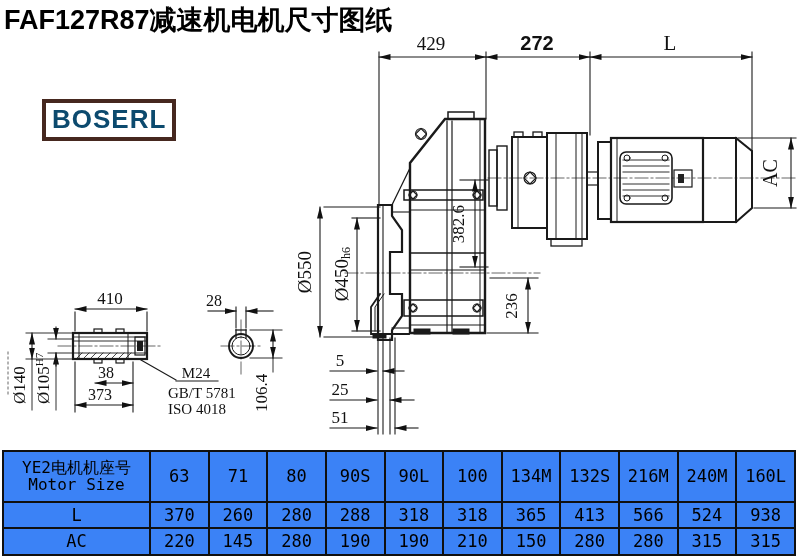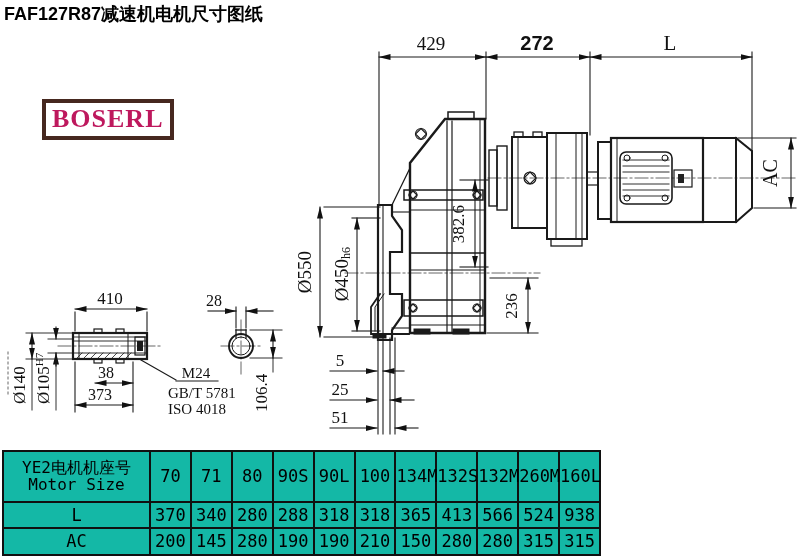--- a/index.html
+++ b/index.html
@@ -1,29 +1,29 @@
 <!DOCTYPE html>
 <html><head>
 <meta charset="utf-8">
 <style>
   html,body{margin:0;padding:0;background:#ffffff;}
   #stage{position:relative;width:800px;height:557px;background:#fff;overflow:hidden;
          font-family:"Liberation Sans",sans-serif;}
-  #page-title{position:absolute;left:4px;top:2px;font-size:18px;font-weight:bold;color:#000;
+  #page-title{position:absolute;left:4px;top:2px;font-size:27px;font-weight:bold;color:#000;
               letter-spacing:0px;white-space:nowrap;}
   #logo{position:absolute;left:42px;top:99px;border:4px solid #46281f;background:#fff;
         padding:1px 6px 2px 6px;}
-  #logo span{font-family:Liberation Serif, serif;font-weight:600;font-size:26px;color:#be185d;letter-spacing:1px;}
+  #logo span{font-family:Liberation Sans, sans-serif;font-weight:600;font-size:26px;color:#0c4a6e;letter-spacing:1px;}
   svg text{font-family:"Liberation Serif",serif;fill:#111;}
   .dimtxt{font-size:17px;}
   .dimtxt-big{font-size:19px;}
   .boldsans{font-family:"Liberation Sans",sans-serif;font-weight:bold;font-size:20px;}
   
-  #size-table{position:absolute;left:2px;top:450px;width:599px;height:106px;
-              border-collapse:collapse;table-layout:fixed;background:#14b8a6;}
+  #size-table{position:absolute;left:2px;top:450px;width:794px;height:106px;
+              border-collapse:collapse;table-layout:fixed;background:#3b82f6;}
   #size-table td,#size-table th{border:2px solid #101010;text-align:center;vertical-align:middle;
               font-family:"DejaVu Sans Mono",monospace;font-size:17px;color:#000;
               padding:0;line-height:1.1;font-weight:normal;}
   #size-table tr.hdr{height:40px;}
   #size-table tr.dat{height:21px;}
   .hdr-c1 div{font-size:16px;}
 </style>
 </head>
 <body>
 
@@ -305,49 +305,49 @@
         <col>
         <col>
         <col>
     </colgroup>
     <tbody>
         <tr class="hdr">
       <th class="hdr-c1">
         <div>YE2电机机座号</div>
         <div>Motor Size</div>
       </th>
-      <th>70</th>
+      <th>63</th>
       <th>71</th>
       <th>80</th>
       <th>90S</th>
       <th>90L</th>
       <th>100</th>
       <th>134M</th>
       <th>132S</th>
-      <th>132M</th>
-      <th>260M</th>
+      <th>216M</th>
+      <th>240M</th>
       <th>160L</th>
     </tr>
     <tr class="dat">
       <td>L</td>
       <td>370</td>
-      <td>340</td>
+      <td>260</td>
       <td>280</td>
       <td>288</td>
       <td>318</td>
       <td>318</td>
       <td>365</td>
       <td>413</td>
       <td>566</td>
       <td>524</td>
       <td>938</td>
     </tr>
     <tr class="dat">
       <td>AC</td>
-      <td>200</td>
+      <td>220</td>
       <td>145</td>
       <td>280</td>
       <td>190</td>
       <td>190</td>
       <td>210</td>
       <td>150</td>
       <td>280</td>
       <td>280</td>
       <td>315</td>
       <td>315</td>

